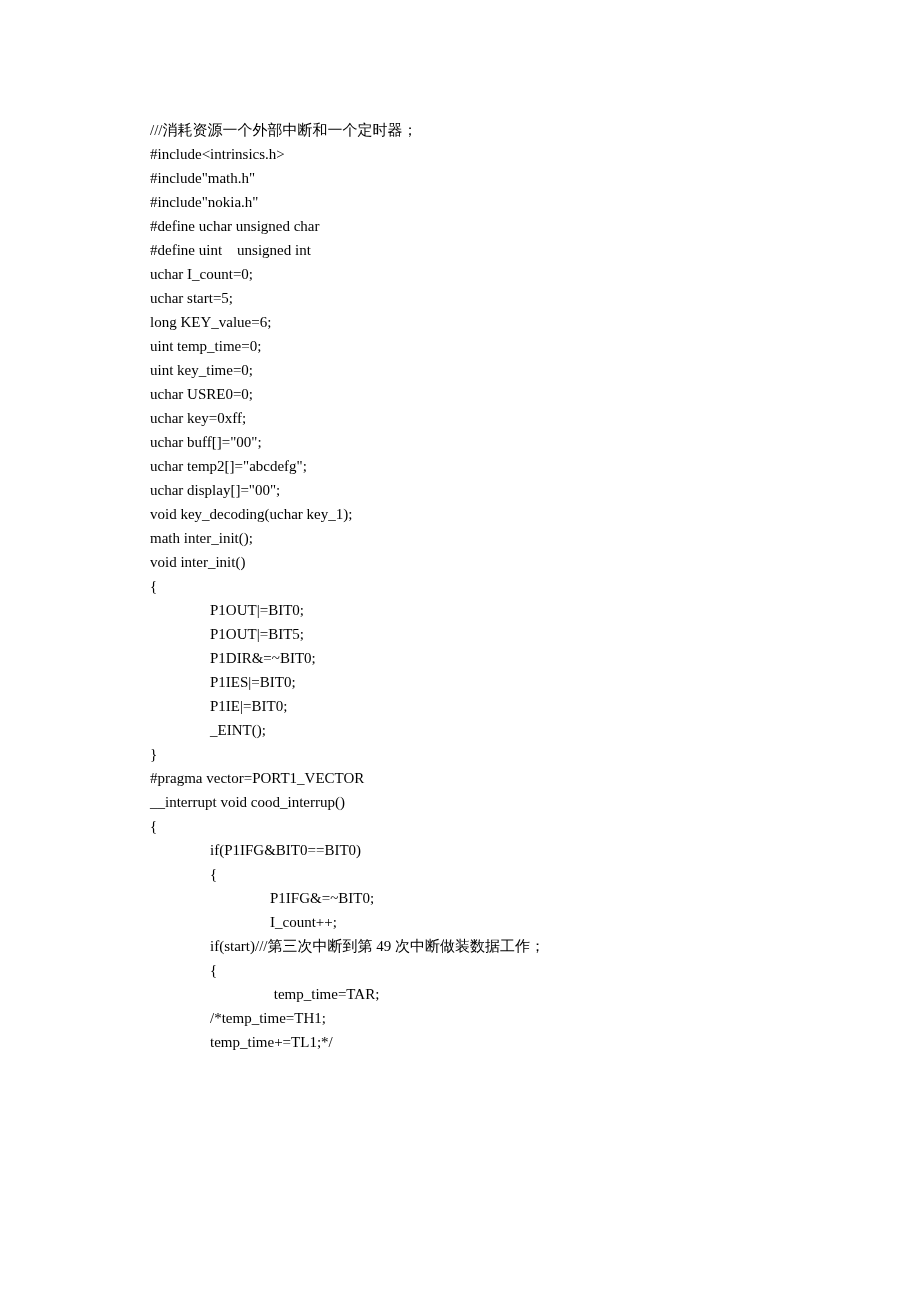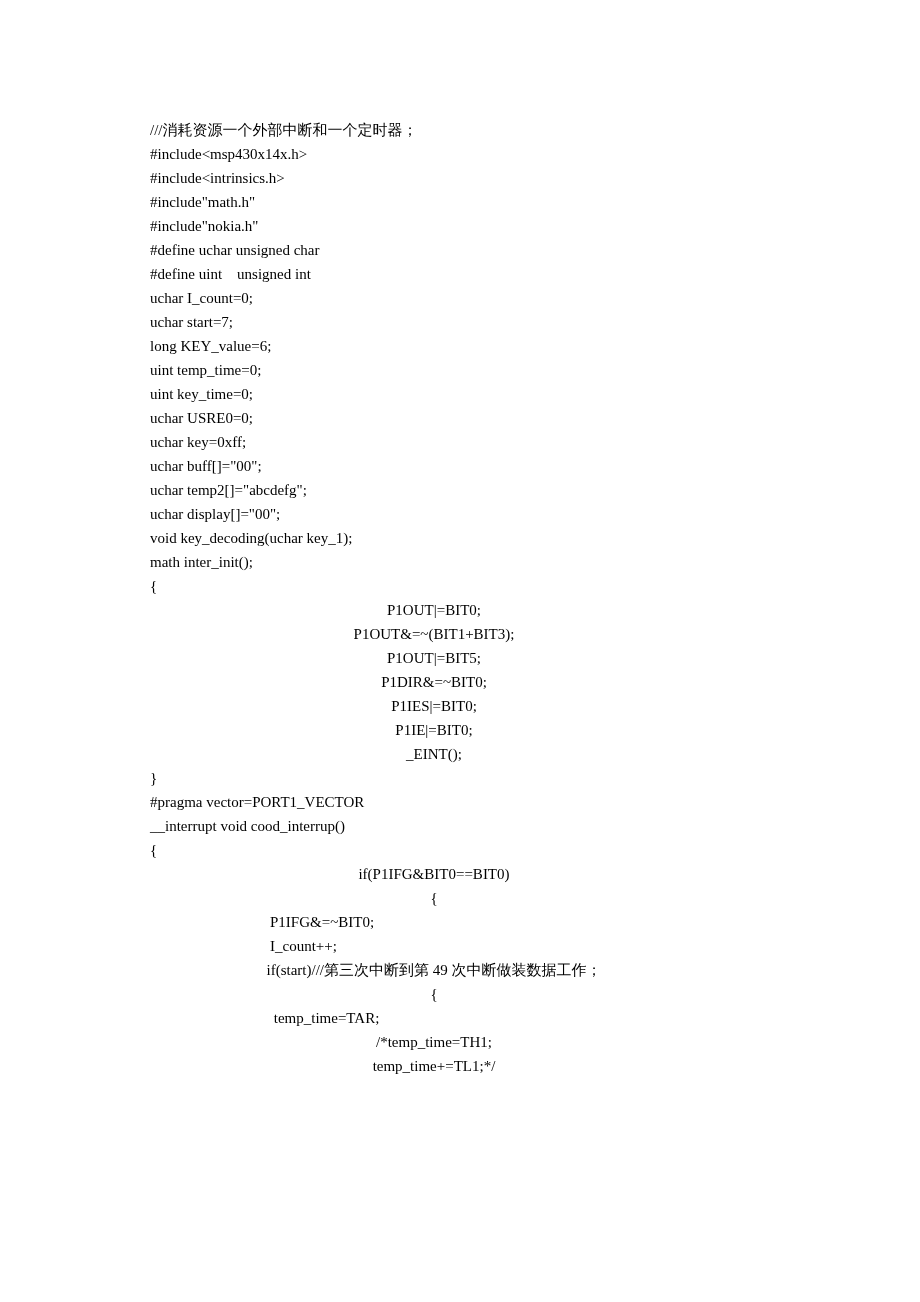--- a/index.html
+++ b/index.html
@@ -19,53 +19,51 @@
       background: #ffffff;
     }
     .code-line {
       white-space: pre;
       margin: 0;
       font-family: "Times New Roman", "SimSun", serif;
       font-size: 15px;
     }
     .indent-1 {
       padding-left: 60px;
-      text-align: center;
     }
     .indent-2 {
       padding-left: 120px;
     }
   </style>
 </head>
 <body>
 
 <div class="page">
   <div id="code-container">
       <div class="code-line">///消耗资源一个外部中断和一个定时器；</div>
-      <div class="code-line">#include&lt;msp430x14x.h&gt;</div>
       <div class="code-line">#include&lt;intrinsics.h&gt;</div>
       <div class="code-line">#include"math.h"</div>
       <div class="code-line">#include"nokia.h"</div>
       <div class="code-line">#define uchar unsigned char</div>
       <div class="code-line">#define uint    unsigned int</div>
       <div class="code-line">uchar I_count=0;</div>
-      <div class="code-line">uchar start=7;</div>
+      <div class="code-line">uchar start=5;</div>
       <div class="code-line">long KEY_value=6;</div>
       <div class="code-line">uint temp_time=0;</div>
       <div class="code-line">uint key_time=0;</div>
       <div class="code-line">uchar USRE0=0;</div>
       <div class="code-line">uchar key=0xff;</div>
       <div class="code-line">uchar buff[]="00";</div>
       <div class="code-line">uchar temp2[]="abcdefg";</div>
       <div class="code-line">uchar display[]="00";</div>
       <div class="code-line">void key_decoding(uchar key_1);</div>
       <div class="code-line">math inter_init();</div>
+      <div class="code-line">void inter_init()</div>
       <div class="code-line">{</div>
       <div class="code-line indent-1">P1OUT|=BIT0;</div>
-      <div class="code-line indent-1">P1OUT&amp;=~(BIT1+BIT3);</div>
       <div class="code-line indent-1">P1OUT|=BIT5;</div>
       <div class="code-line indent-1">P1DIR&amp;=~BIT0;</div>
       <div class="code-line indent-1">P1IES|=BIT0;</div>
       <div class="code-line indent-1">P1IE|=BIT0;</div>
       <div class="code-line indent-1">_EINT();</div>
       <div class="code-line">}</div>
       <div class="code-line">#pragma vector=PORT1_VECTOR</div>
       <div class="code-line">__interrupt void cood_interrup()</div>
       <div class="code-line">{</div>
       <div class="code-line indent-1">if(P1IFG&amp;BIT0==BIT0)</div>

